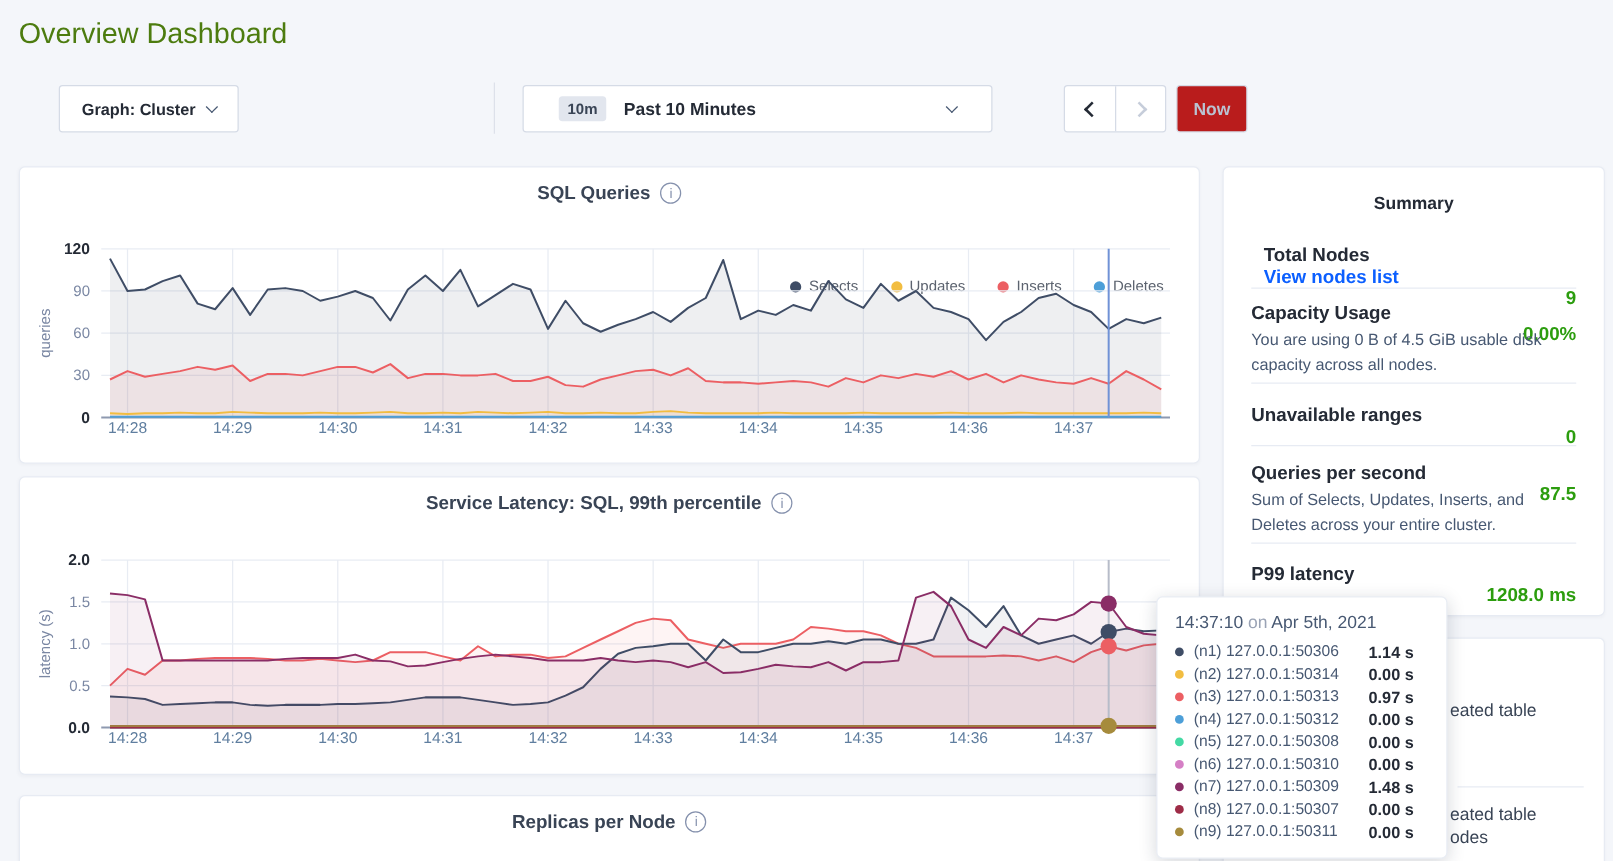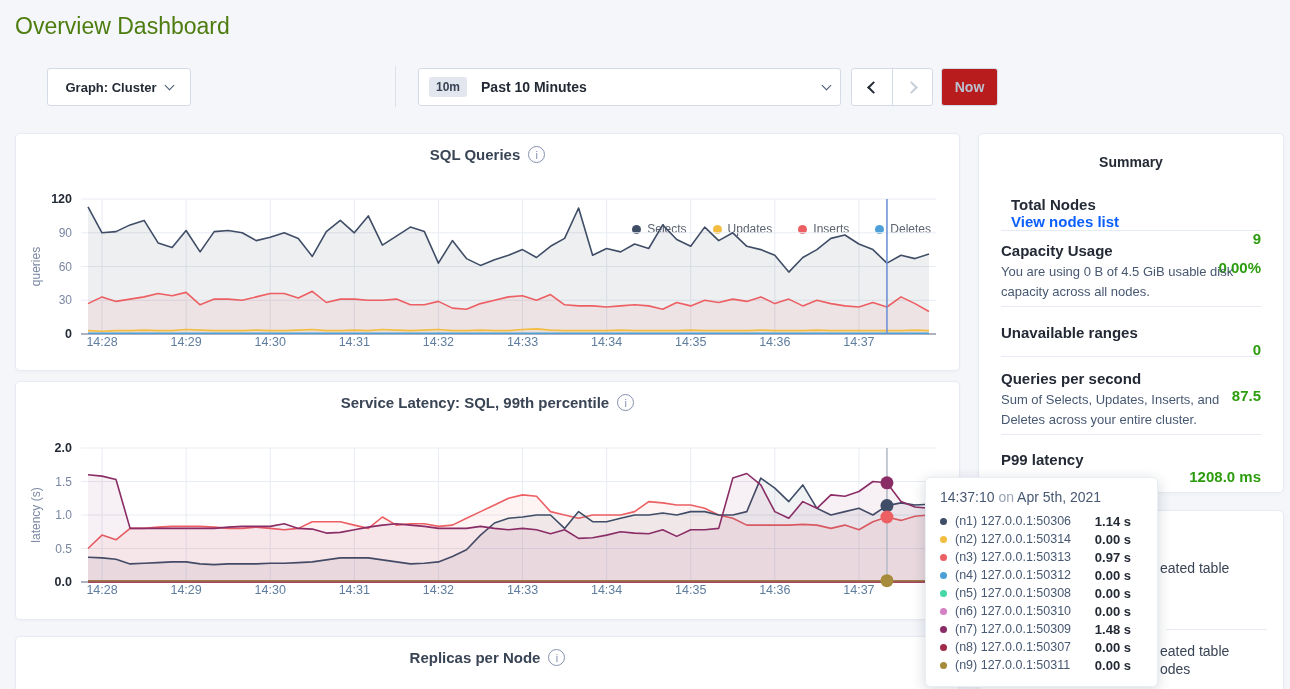--- a/index.html
+++ b/index.html
@@ -8,22 +8,22 @@
   #app { position:relative; width:1290px; height:689px; }
 
   .page-title { position:absolute; left:15px; top:13px; font-size:23px; font-weight:500; color:#4d7c0f; }
 
   
   .dd { position:absolute; top:68px; height:38px; background:#fff; border:1px solid #d5dbe6; border-radius:3px;
         display:flex; align-items:center; justify-content:center; gap:9px; font-size:13px; font-weight:700; color:#242a35; cursor:pointer; }
   .chev-down { width:7px; height:7px; border-left:1.6px solid #475872; border-bottom:1.6px solid #475872;
         transform:rotate(-45deg); margin-top:-4px; }
   .vdivider { position:absolute; left:395px; top:66px; width:1px; height:41px; background:#dde1ea; }
-  .timesel { position:absolute; left:418px; top:68px; width:423px; height:38px; background:#fff; border:1px solid #d5dbe6;
-        border-radius:3px; display:flex; align-items:center; padding:0 10px; cursor:pointer; }
+  .timesel { position:absolute; left:418px; top:68px; width:376px; height:38px; background:#fff; border:1px solid #d5dbe6;
+        border-radius:3px; display:flex; align-items:center; padding:0 28px; cursor:pointer; }
   .time-badge { background:#e2e6ee; border-radius:3px; font-size:12px; font-weight:700; color:#394455; padding:3px 7px; }
   .time-label { margin-left:14px; font-size:14px; font-weight:700; color:#242a35; }
   .timesel .chev-down { margin-left:auto; }
   .navgroup { position:absolute; left:851px; top:68px; height:38px; display:flex; border:1px solid #d5dbe6; border-radius:3px; background:#fff; }
   .navbtn { width:40px; display:flex; align-items:center; justify-content:center; cursor:pointer; }
   .navbtn + .navbtn { border-left:1px solid #d5dbe6; }
   .chev-left  { width:9px; height:9px; border-left:2.4px solid #242a35; border-bottom:2.4px solid #242a35; transform:rotate(45deg); margin-left:3px; }
   .chev-right { width:9px; height:9px; border-left:2.4px solid #c6cdda; border-bottom:2.4px solid #c6cdda; transform:rotate(225deg); margin-right:3px; }
   .now-btn { position:absolute; left:941px; top:68px; height:38px; width:57px; background:#b91c1c; border:1px solid #d5dbe6; border-radius:3px;
         font-size:14px; font-weight:700; color:#bac2d1; display:flex; align-items:center; justify-content:center; cursor:default; }

